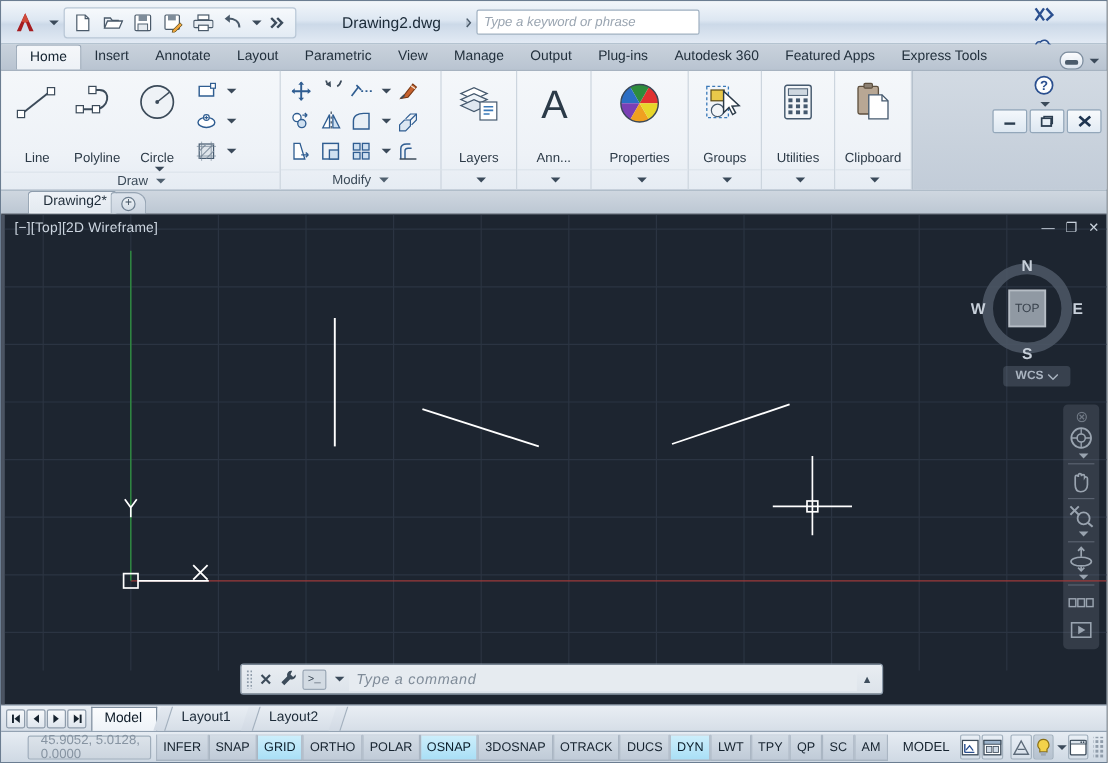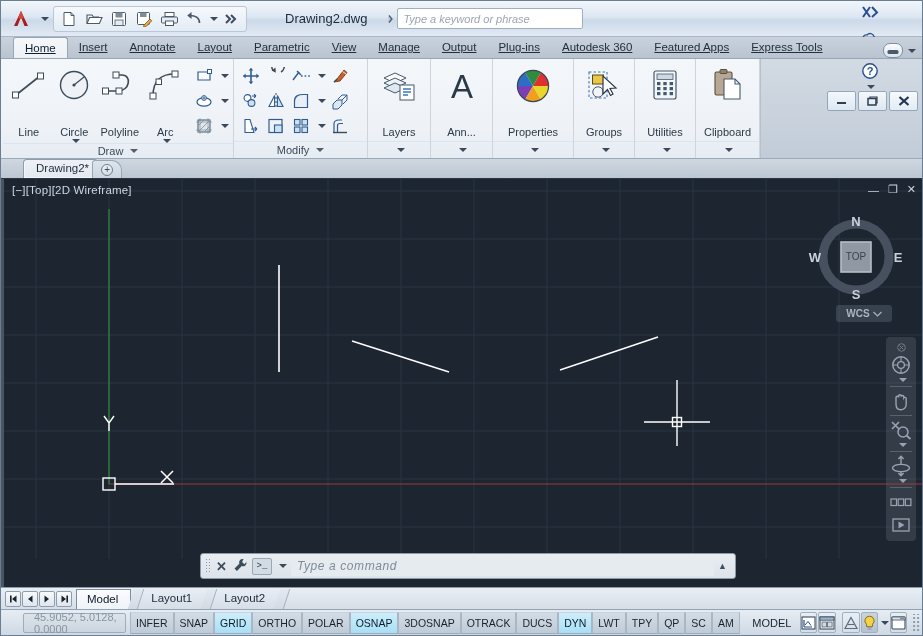--- a/index.html
+++ b/index.html
@@ -75,21 +75,21 @@
   
   .ribbon-tabs {
     height: 22px; flex: 0 0 22px;
     display: flex; align-items: flex-end;
     background: linear-gradient(180deg,#c9d2dc,#b9c4d1);
     padding-left: 12px; position: relative;
     border-bottom: 1px solid #97a5b4;
   }
   .rtab {
     font-size: 11.5px; color: #22303d; padding: 3px 11px 4px;
-    height: 21px; line-height: 14px; white-space: nowrap; text-decoration: underline;
+    height: 21px; line-height: 14px; white-space: nowrap;
   }
   .rtab.active {
     background: linear-gradient(180deg,#f5f7fa,#edf1f6);
     border: 1px solid #98a6b5; border-bottom: none;
     border-radius: 3px 3px 0 0; color: #11202e; font-weight: normal;
   }
   .tabs-right { margin-left: auto; display: flex; align-items: center; padding-right: 6px; gap: 2px; }
   .minbtn {
     width: 20px; height: 15px; border: 1px solid #7f8fa0; border-radius: 7px;
     background: linear-gradient(180deg,#fbfcfe,#dbe4ee);
@@ -461,50 +461,38 @@
             <svg width="38" height="34" viewBox="0 0 38 34">
               <path d="M6 26 L30 7" stroke="#3c4b5a" stroke-width="1.6" fill="none"></path>
               <rect x="2.5" y="23" width="6" height="6" fill="#fff" stroke="#3c4b5a"></rect>
               <rect x="27.5" y="4" width="6" height="6" fill="#fff" stroke="#3c4b5a"></rect>
             </svg>
           </div>
           <div class="lbl">Line</div>
         </div>
         <div class="bigbtn">
           <div class="glyph">
-            <svg width="40" height="36" viewBox="0 0 40 36">
-              <circle cx="20" cy="17" r="13.5" fill="#eef2f6" stroke="#3c4b5a" stroke-width="1.4"></circle>
-              <path d="M20 17 L30 9" stroke="#3c4b5a" stroke-width="1.2"></path>
-              <circle cx="20" cy="17" r="1.6" fill="#3c4b5a"></circle>
-            </svg>
-          </div>
-          <div class="lbl">Circle</div>
-          <div class="caret-sm drop"></div>
-        </div>
-        <div class="bigbtn">
-          <div class="glyph">
             <svg width="44" height="34" viewBox="0 0 44 34">
               <path d="M8 22 H20 C32 22 34 6 24 6 H18" stroke="#3c4b5a" stroke-width="1.6" fill="none"></path>
               <rect x="4.5" y="19" width="6" height="6" fill="#fff" stroke="#3c4b5a"></rect>
               <rect x="18" y="19" width="6" height="6" fill="#fff" stroke="#3c4b5a"></rect>
               <rect x="15" y="3" width="6" height="6" fill="#fff" stroke="#3c4b5a"></rect>
             </svg>
           </div>
           <div class="lbl">Polyline</div>
         </div>
         <div class="bigbtn">
           <div class="glyph">
-            <svg width="38" height="34" viewBox="0 0 38 34">
-              <path d="M7 27 C7 10 16 5 29 5" stroke="#3c4b5a" stroke-width="1.6" fill="none"></path>
-              <rect x="4" y="24" width="6" height="6" fill="#fff" stroke="#3c4b5a"></rect>
-              <rect x="26" y="2" width="6" height="6" fill="#fff" stroke="#3c4b5a"></rect>
-              <rect x="10" y="10" width="5.5" height="5.5" fill="#fff" stroke="#3c4b5a"></rect>
+            <svg width="40" height="36" viewBox="0 0 40 36">
+              <circle cx="20" cy="17" r="13.5" fill="#eef2f6" stroke="#3c4b5a" stroke-width="1.4"></circle>
+              <path d="M20 17 L30 9" stroke="#3c4b5a" stroke-width="1.2"></path>
+              <circle cx="20" cy="17" r="1.6" fill="#3c4b5a"></circle>
             </svg>
           </div>
-          <div class="lbl">Arc</div>
+          <div class="lbl">Circle</div>
           <div class="caret-sm drop"></div>
         </div>
 
         <div class="smallgrid" style="margin-left:4px">
           <div class="smallrow">
             <div class="sbtn">
               <svg width="18" height="18" viewBox="0 0 18 18">
                 <path d="M3 13 L3 5 L15 5 L15 13 Z" fill="#fff" stroke="#2f5d91" stroke-width="1.2"></path>
                 <rect x="12.5" y="2.5" width="4" height="4" fill="#fff" stroke="#2f5d91"></rect>
               </svg>

